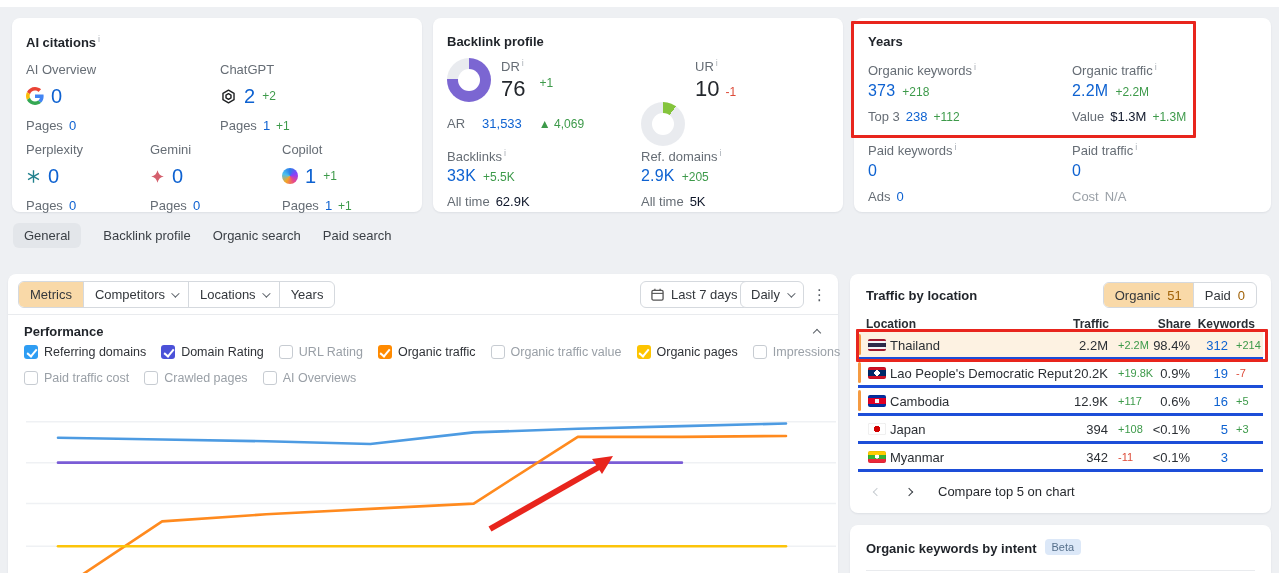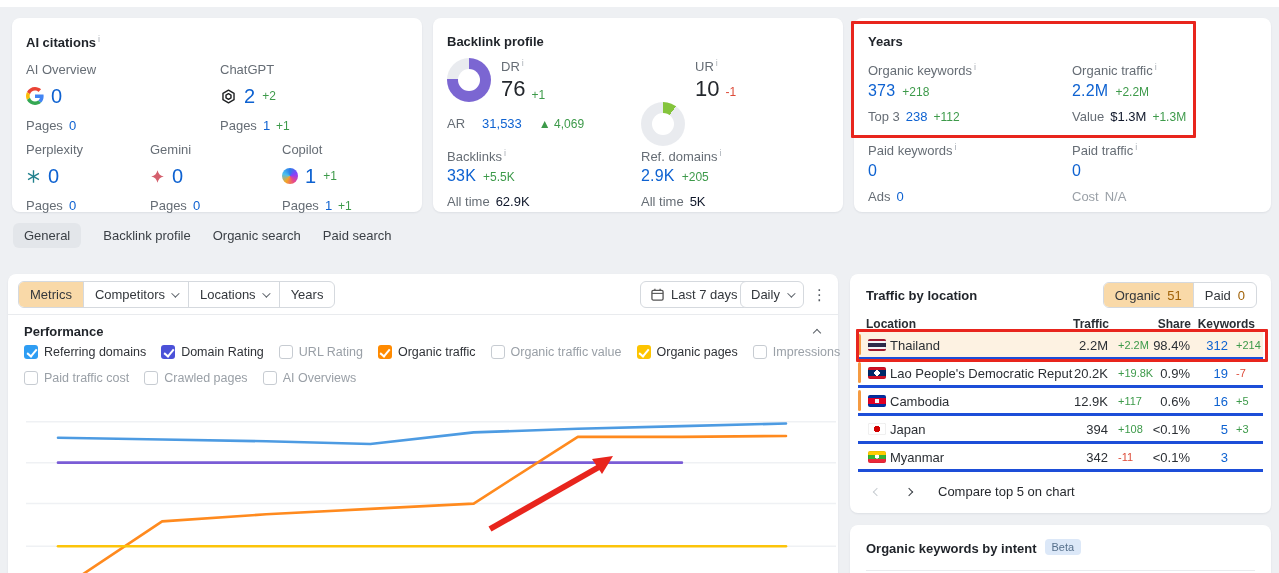--- a/index.html
+++ b/index.html
@@ -186,21 +186,21 @@
       </div>
   </div>
 </div>
 
 <div class="card" style="left:433px;top:18px;width:410px;height:194px">
   <div class="ttl abs" style="left:14px;top:16px">Backlink profile</div>
 
   <div class="donut abs" style="left: 14px; top: 40px; background: conic-gradient(rgb(123, 102, 210) 273.6deg, rgb(233, 235, 239) 0deg);"></div>
   <div class="abs" style="left:68px;top:40px">
     <span class="lbl">DR</span><sup class="i">i</sup>
-    <div style="display:flex;align-items:flex-end;gap:6px;margin-top:2px">
+    <div style="display:flex;align-items:flex-start;gap:14px;margin-top:2px">
       <span class="bigdark">76</span>
       <span class="chg">+1</span>
     </div>
   </div>
   <div class="abs" style="left:14px;top:98px;display:flex;gap:17px;align-items:baseline">
     <span class="lbl">AR</span>
     <span class="blue">31,533</span>
     <span class="chg"><span>▲</span> <span>4,069</span></span>
   </div>
 

